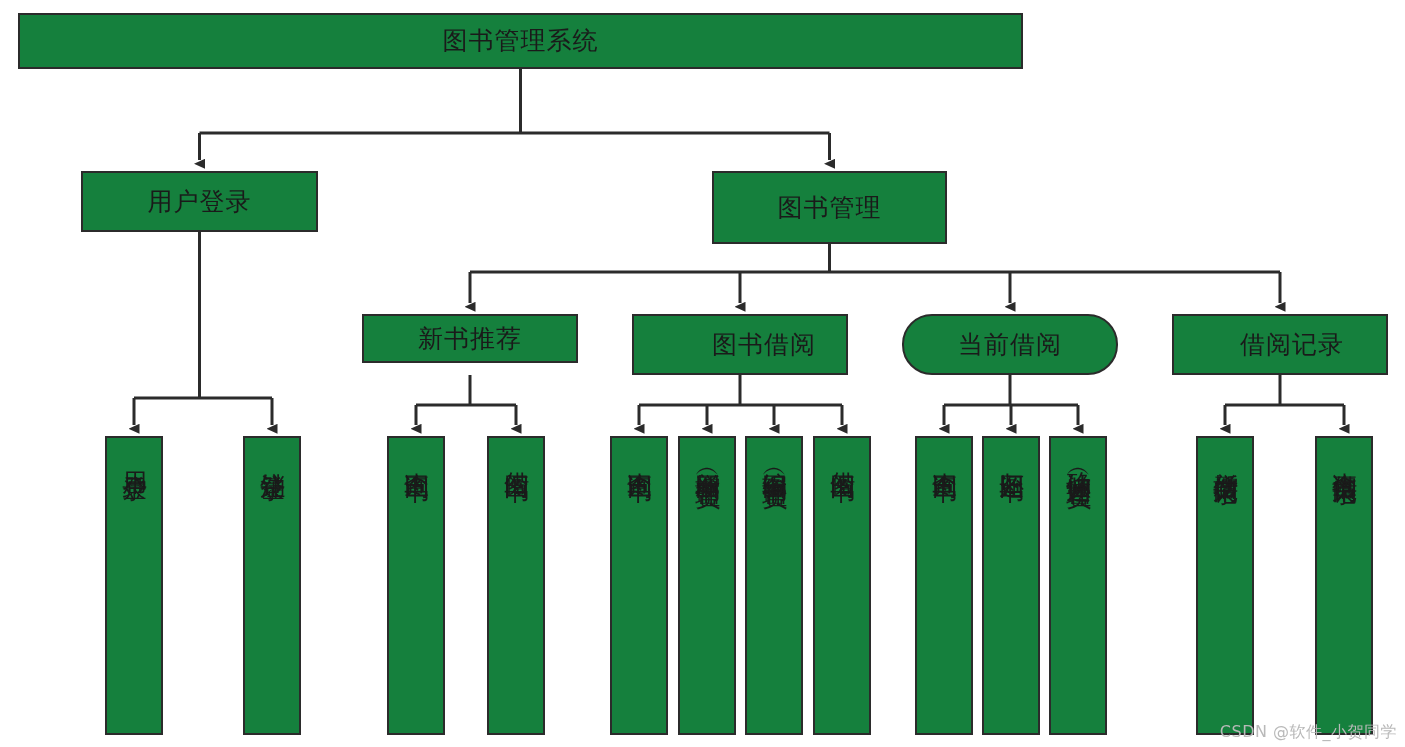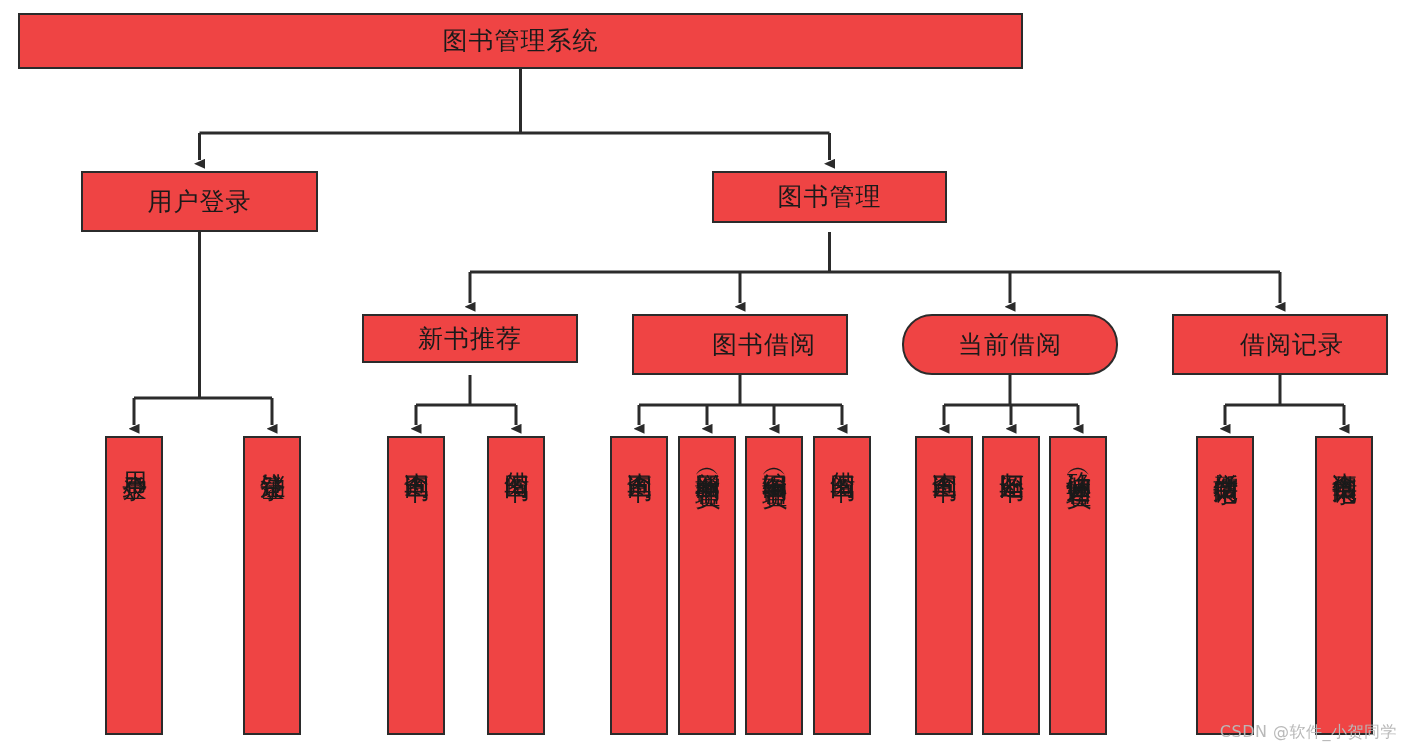--- a/index.html
+++ b/index.html
@@ -21,21 +21,21 @@
     left: 0;
     top: 0;
     width: 1405px;
     height: 747px;
     pointer-events: none;
   }
   .node {
     position: absolute;
     box-sizing: border-box;
     border: 2.5px solid #2b2b2b;
-    background: #ef4444;
+    background: #15803d;
     display: flex;
     align-items: center;
     justify-content: center;
     color: #1a1a1a;
   }
   .node.h {
     font-size: 25px;
     line-height: 1.1;
     letter-spacing: 1px;
   }
@@ -113,21 +113,21 @@
       </g>
   </svg>
 
   <div class="node h" id="n-root" style="left: 18px; top: 13px; width: 1005px; height: 56px;">
     <span class="txt">图书管理系统</span>
   </div>
 
   <div class="node h" id="n-l2-0" style="left: 81px; top: 171px; width: 237px; height: 61px;">
     <span class="txt">用户登录</span>
   </div>
-  <div class="node h" id="n-l2-1" style="left: 712px; top: 171px; width: 235px; height: 52px;">
+  <div class="node h" id="n-l2-1" style="left: 712px; top: 171px; width: 235px; height: 73px;">
     <span class="txt">图书管理</span>
   </div>
 
   <div class="node h" id="n-l3-0" style="left: 362px; top: 314px; width: 216px; height: 49px;">
     <span class="txt">新书推荐</span>
   </div>
   <div class="node h" id="n-l3-1" style="left: 632px; top: 314px; width: 216px; height: 61px; padding-left: 48px;">
     <span class="txt">图书借阅</span>
   </div>
   <div class="node h" id="n-l3-2" style="left: 902px; top: 314px; width: 216px; height: 61px; border-radius: 30px;">

